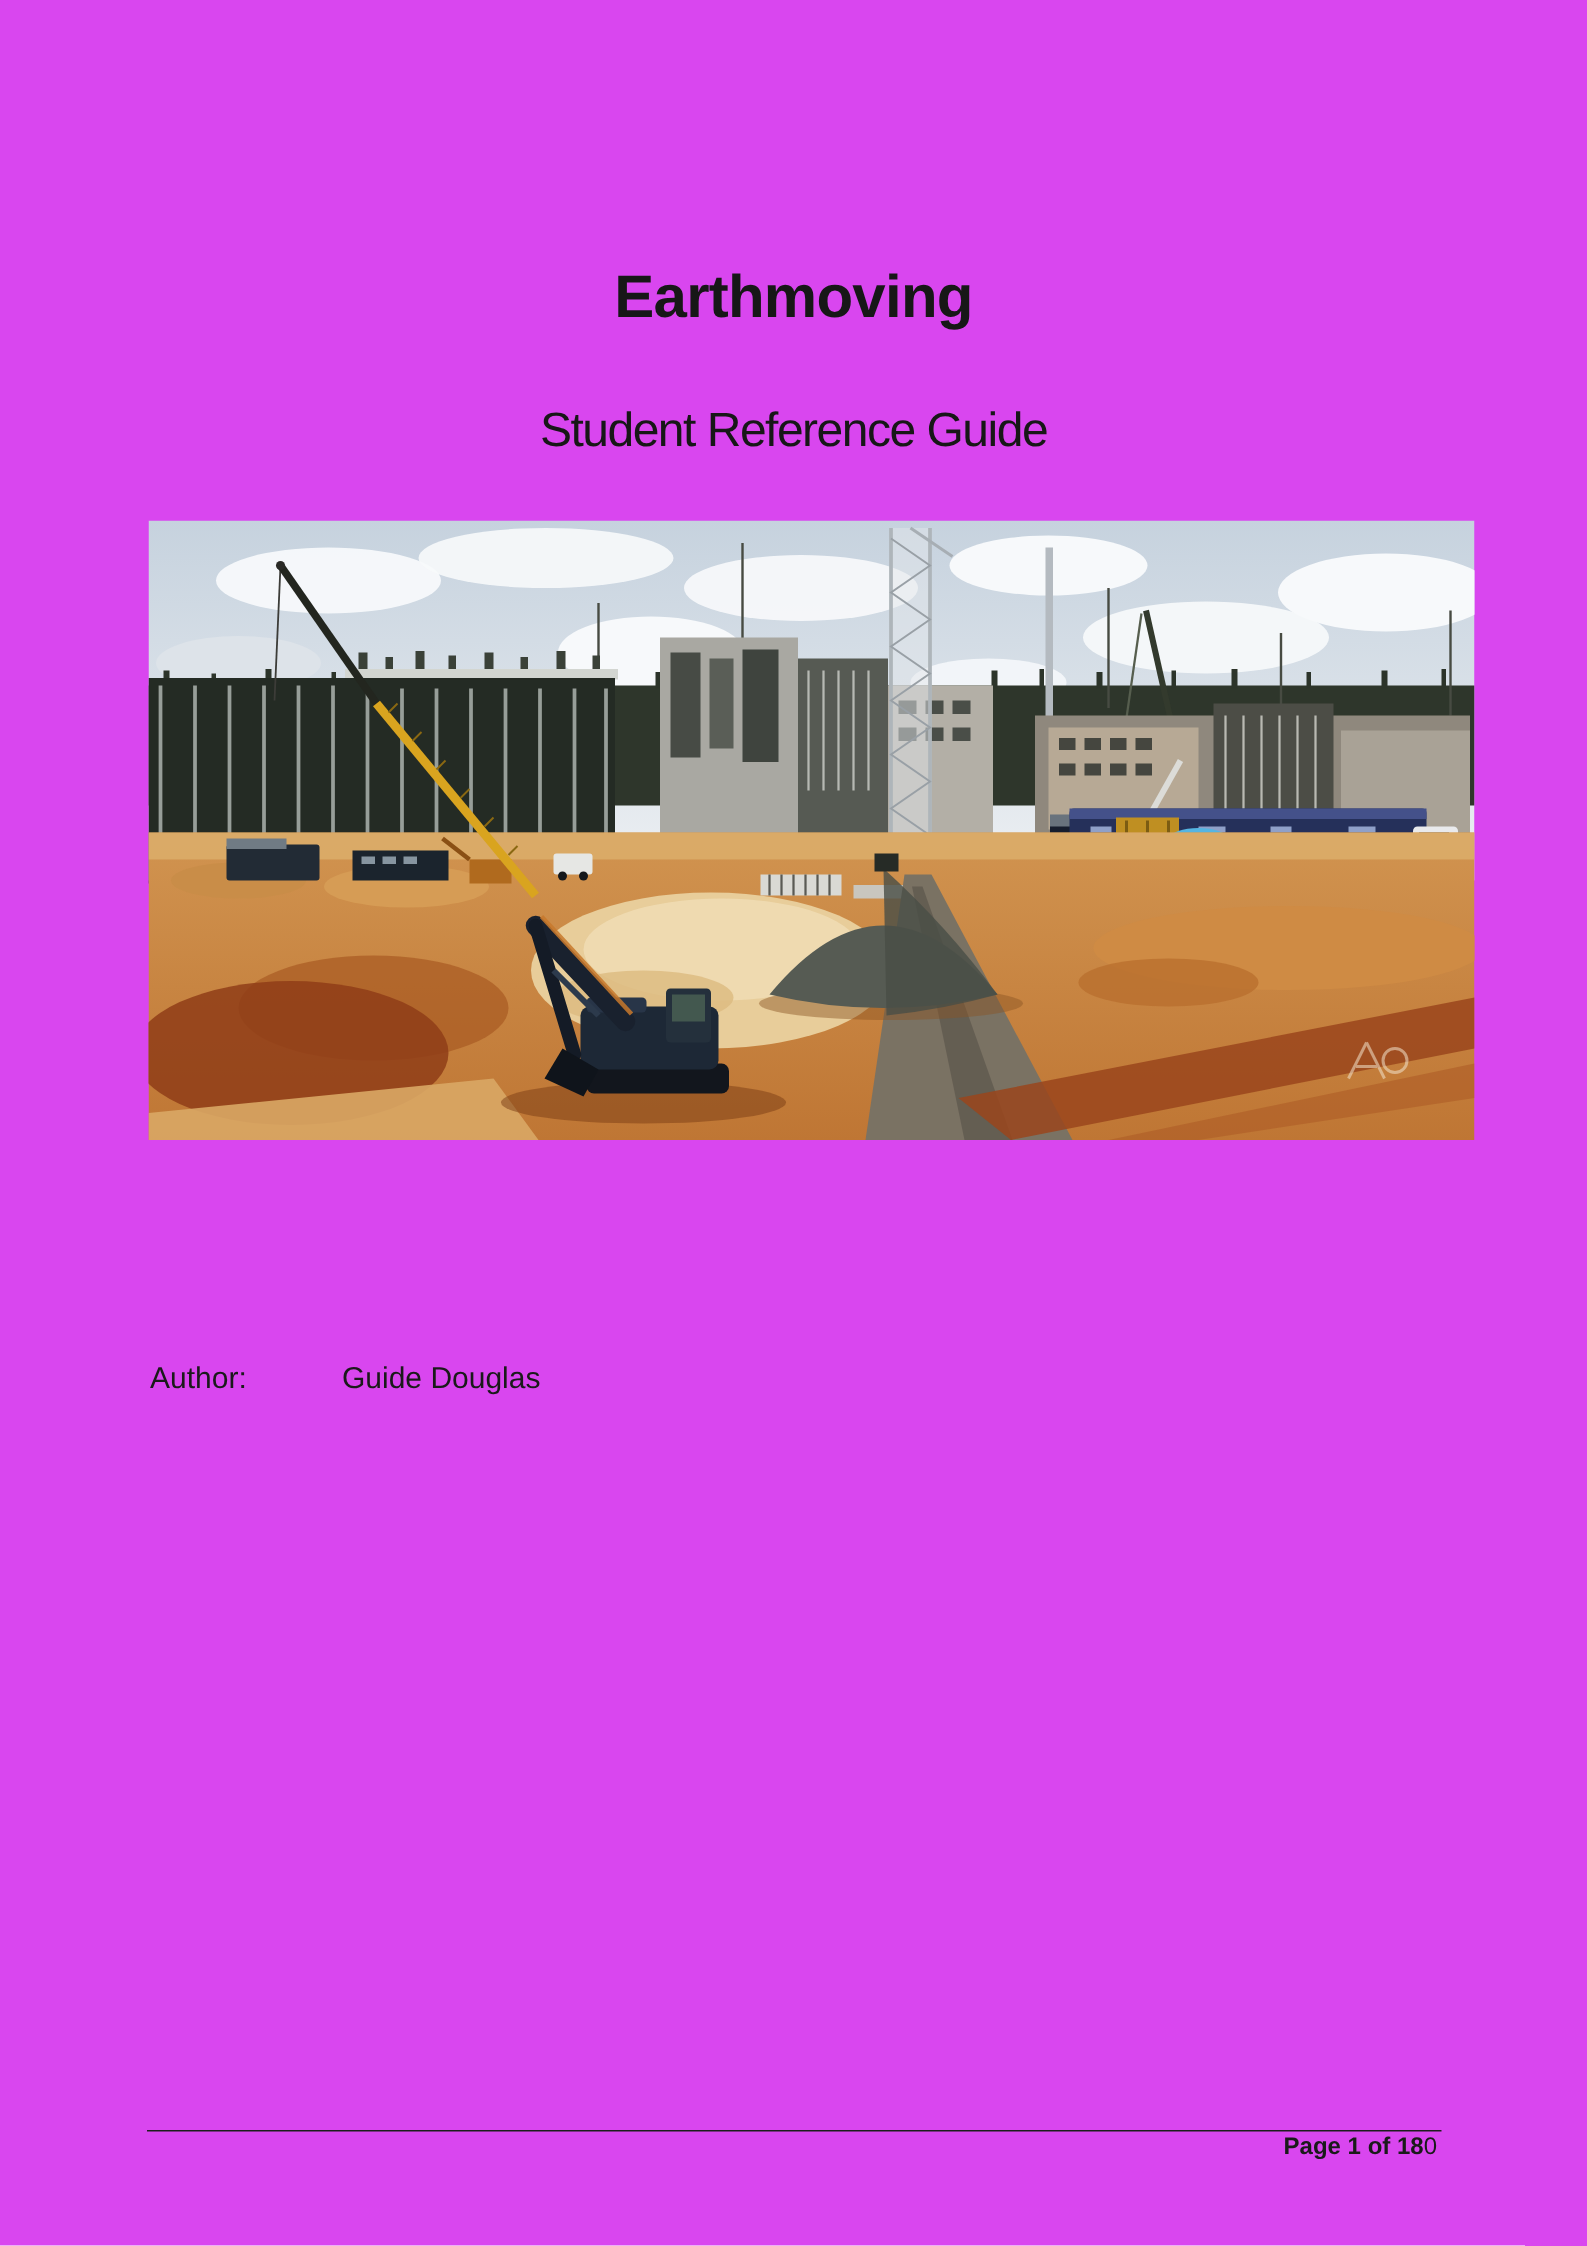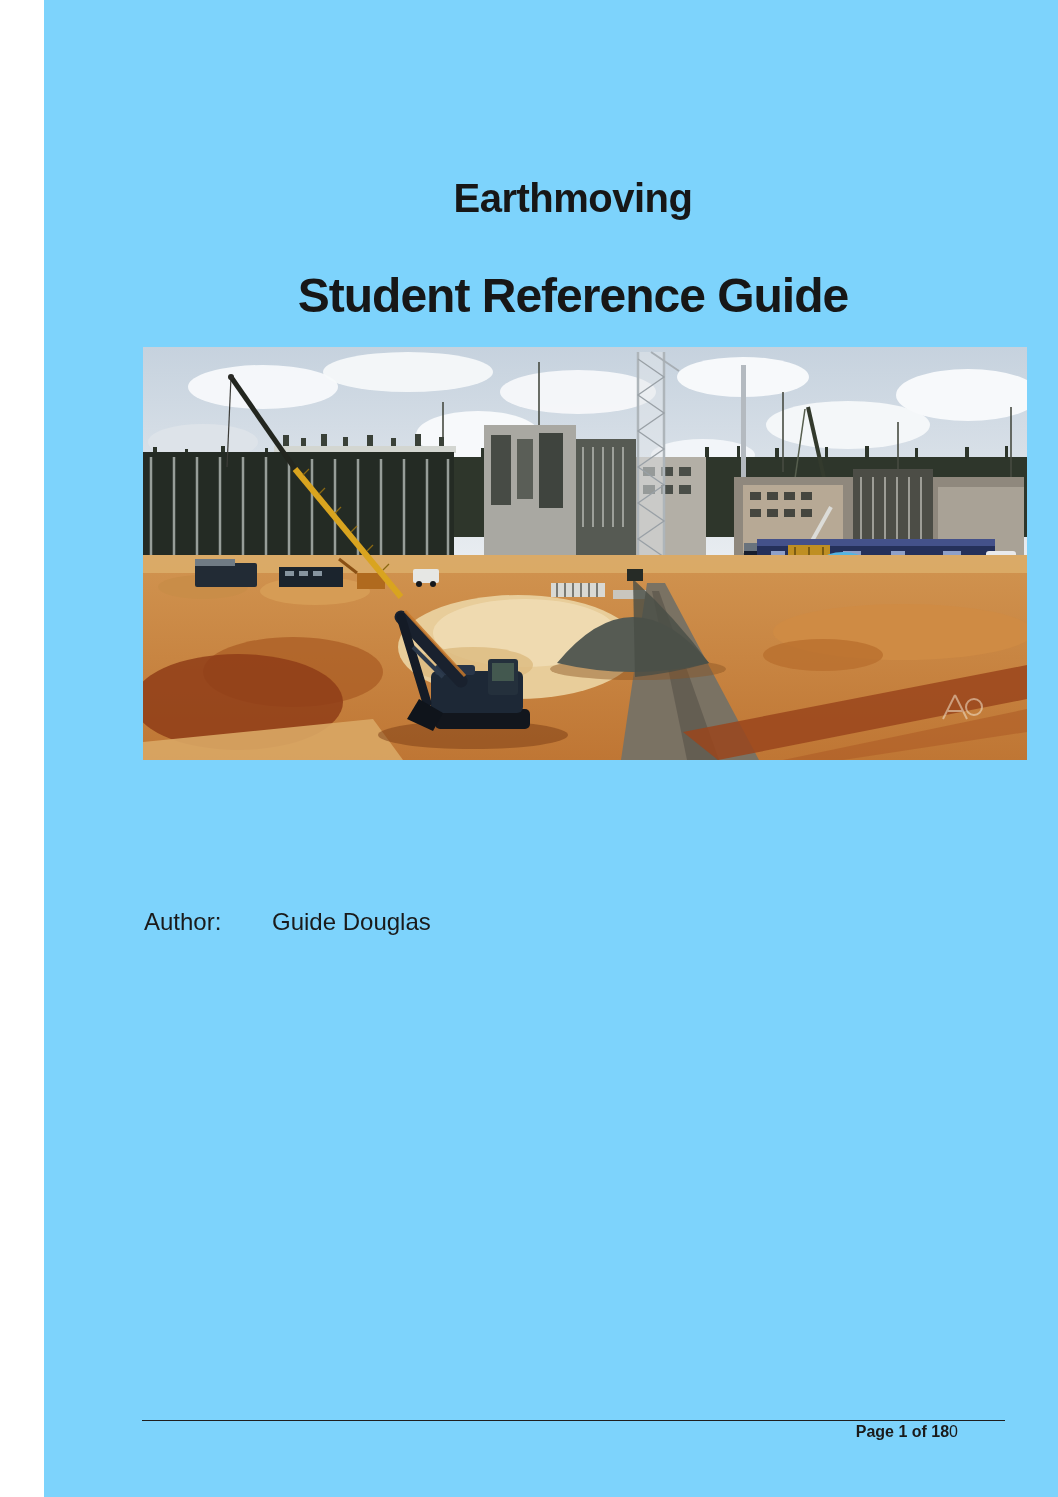--- a/index.html
+++ b/index.html
@@ -1,39 +1,39 @@
 <!DOCTYPE html>
 <html><head>
 <meta charset="utf-8">
 <style>
   html,body{margin:0;padding:0;background:#ffffff;}
   body{
     width:1058px;height:1497px;position:relative;overflow:hidden;
     font-family:"Liberation Sans","DejaVu Sans",sans-serif;
     color:#1a1a1a;
   }
-  .page{position:absolute;inset:0;background:#7dd3fc;margin-left:44px;}
+  .page{position:absolute;inset:0;background:#d946ef;}
   .doc-title{
     position:absolute;top:176px;left:0;width:1058px;
     text-align:center;font-size:40px;font-weight:700;letter-spacing:-0.5px;
     margin:0;color:#171717;
   }
   .doc-subtitle{
     position:absolute;top:268px;left:0;width:1058px;
-    text-align:center;font-size:48px;font-weight:700;letter-spacing:-1px;
+    text-align:center;font-size:32px;font-weight:400;letter-spacing:-1px;
     margin:0;color:#171717;
   }
   .cover-photo{
     position:absolute;left:99px;top:347px;width:884px;height:413px;margin:0;
   }
   .cover-photo svg{display:block;width:884px;height:413px;}
   .belongs-row{position:absolute;left:100px;top:858px;width:870px;height:30px;font-size:20px;}
   .belongs-row .lbl{position:absolute;left:0;top:0;color:#1c1c1c;}
   .belongs-row .blank{position:absolute;left:320px;top:-1px;color:#3c3c3c;letter-spacing:0.5px;white-space:nowrap;}
-  .author-row{position:absolute;left:100px;top:908px;width:870px;height:30px;font-size:24px;}
+  .author-row{position:absolute;left:100px;top:908px;width:870px;height:30px;font-size:20px;}
   .author-row .lbl{position:absolute;left:0;top:0;}
   .author-row .val{position:absolute;left:128px;top:0;}
   .footer-rule{
     position:absolute;left:98px;top:1420px;width:863px;height:0;
     border-top:1.5px solid #1e1e1e;
   }
   .footer-text{
     position:absolute;top:1423px;right:100px;font-size:16px;color:#1a1a1a;
   }
   .footer-text .b{font-weight:700;}

